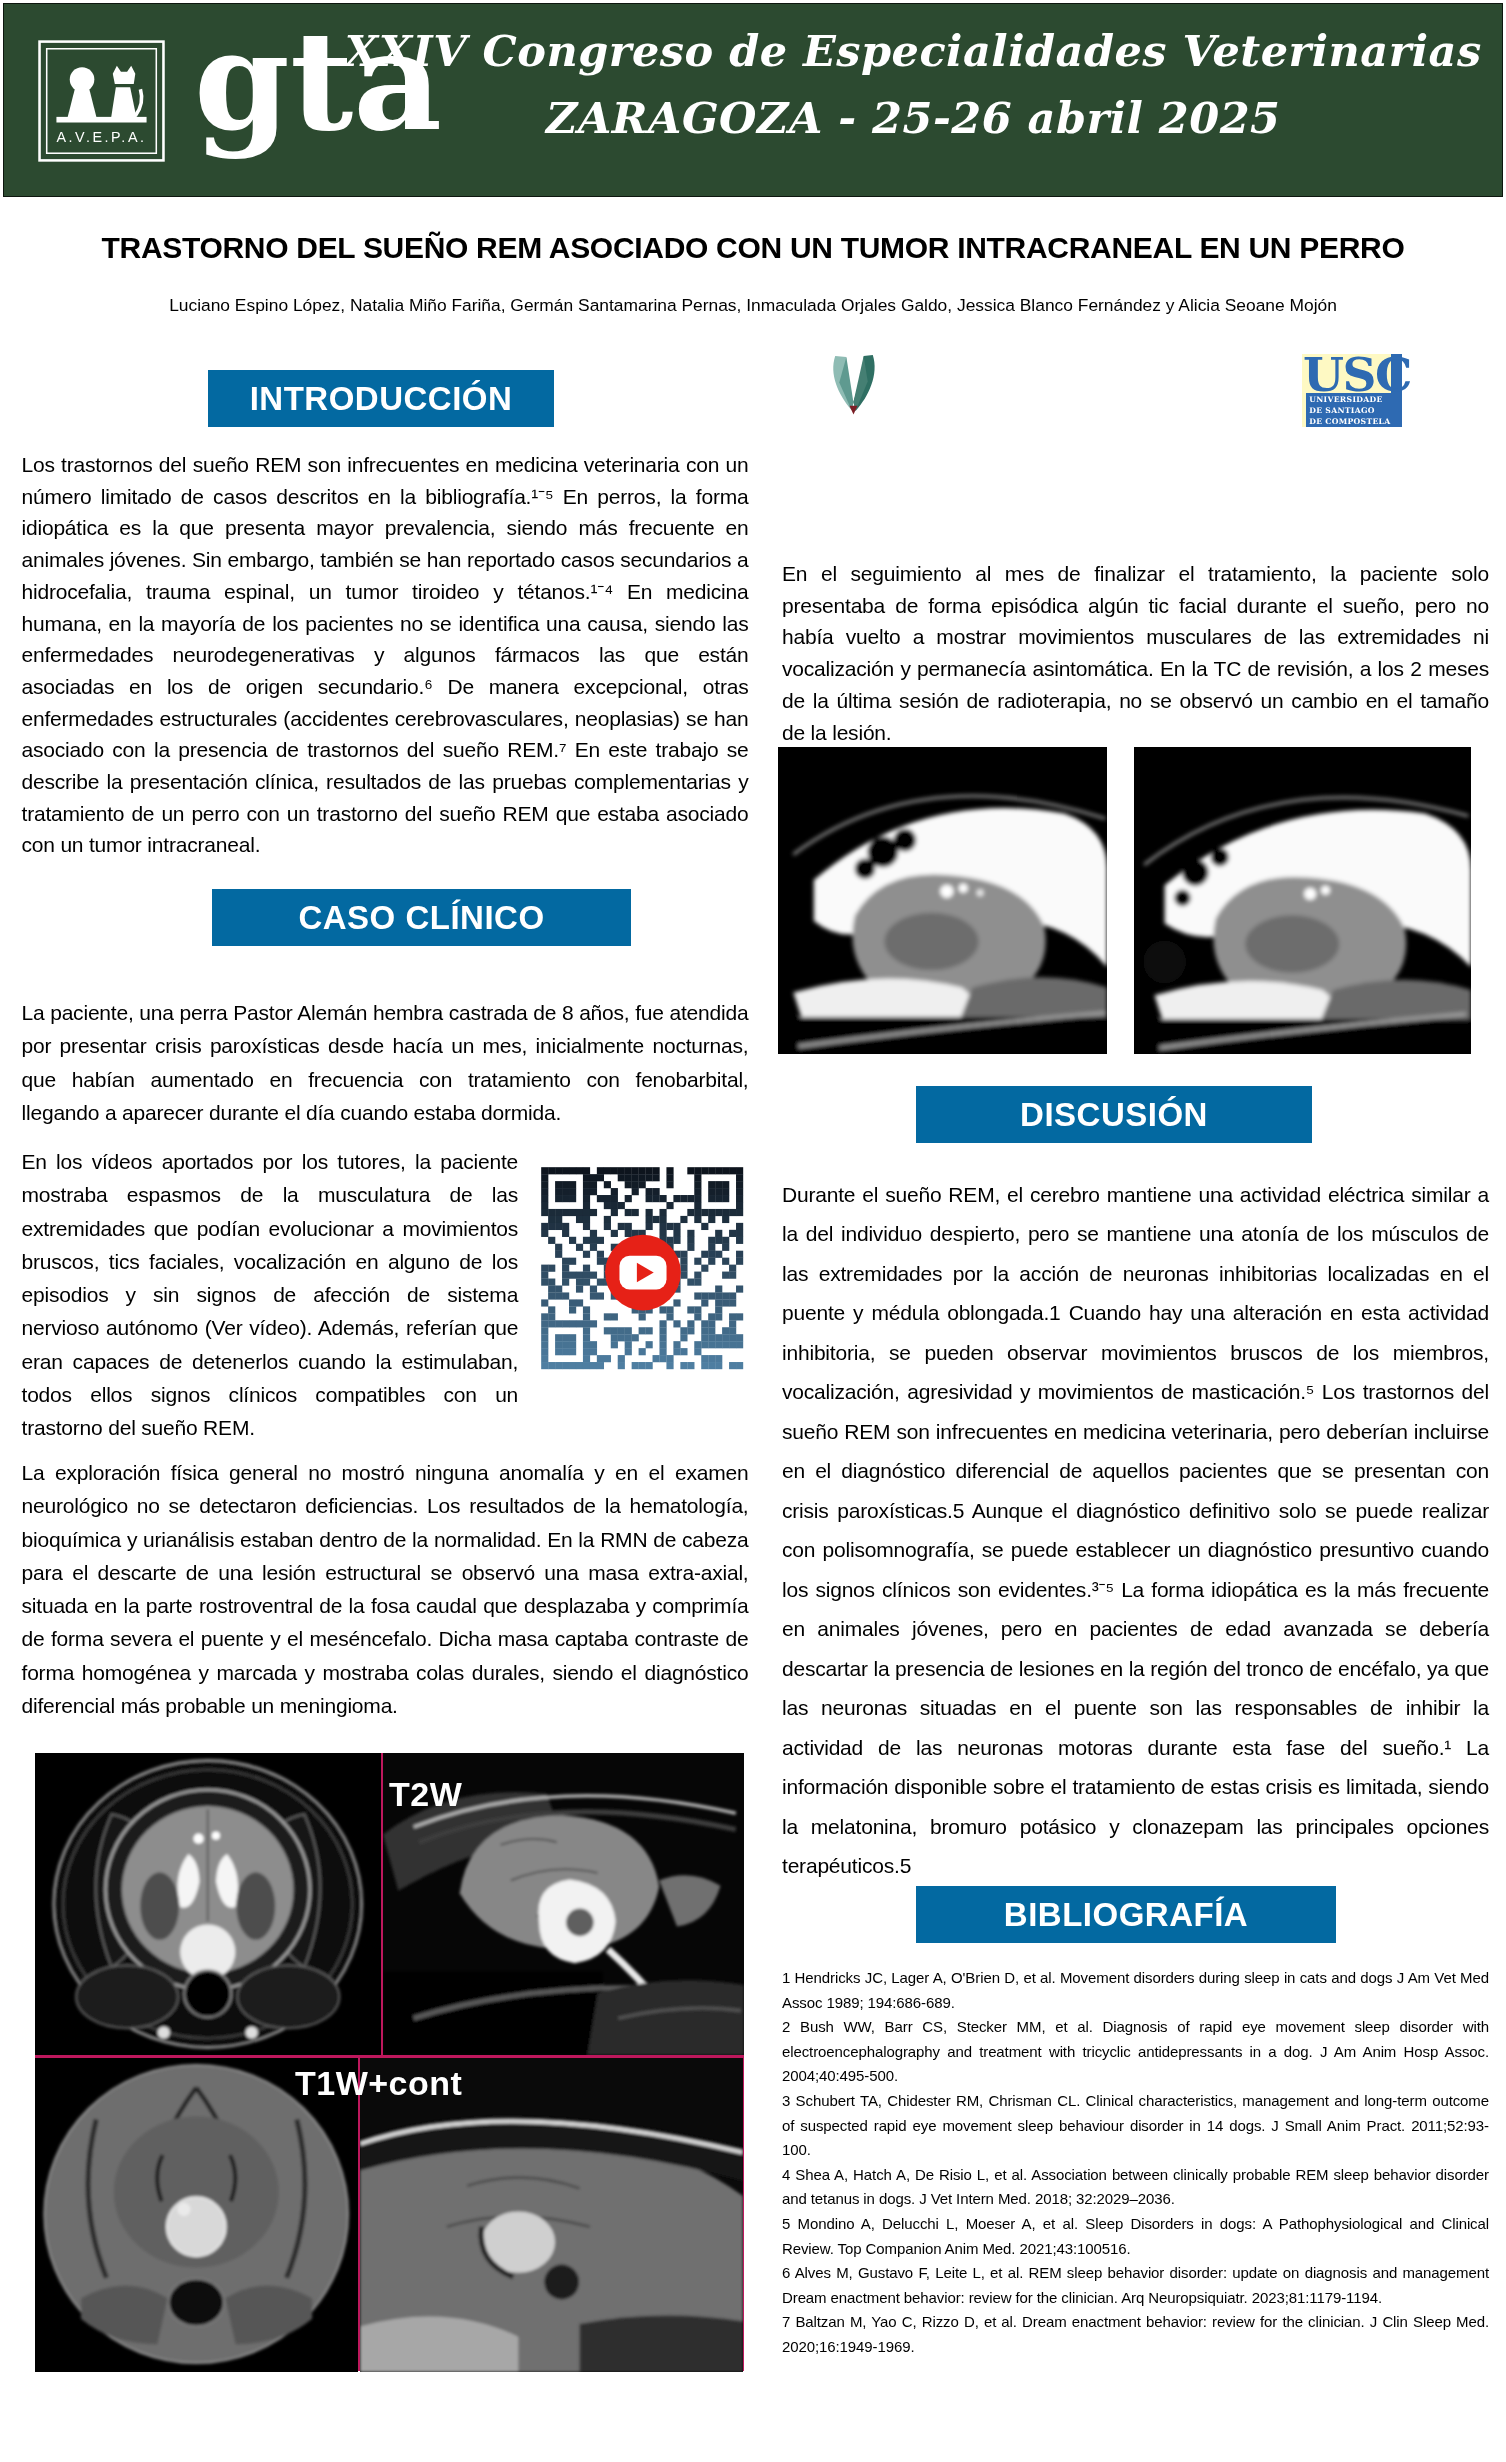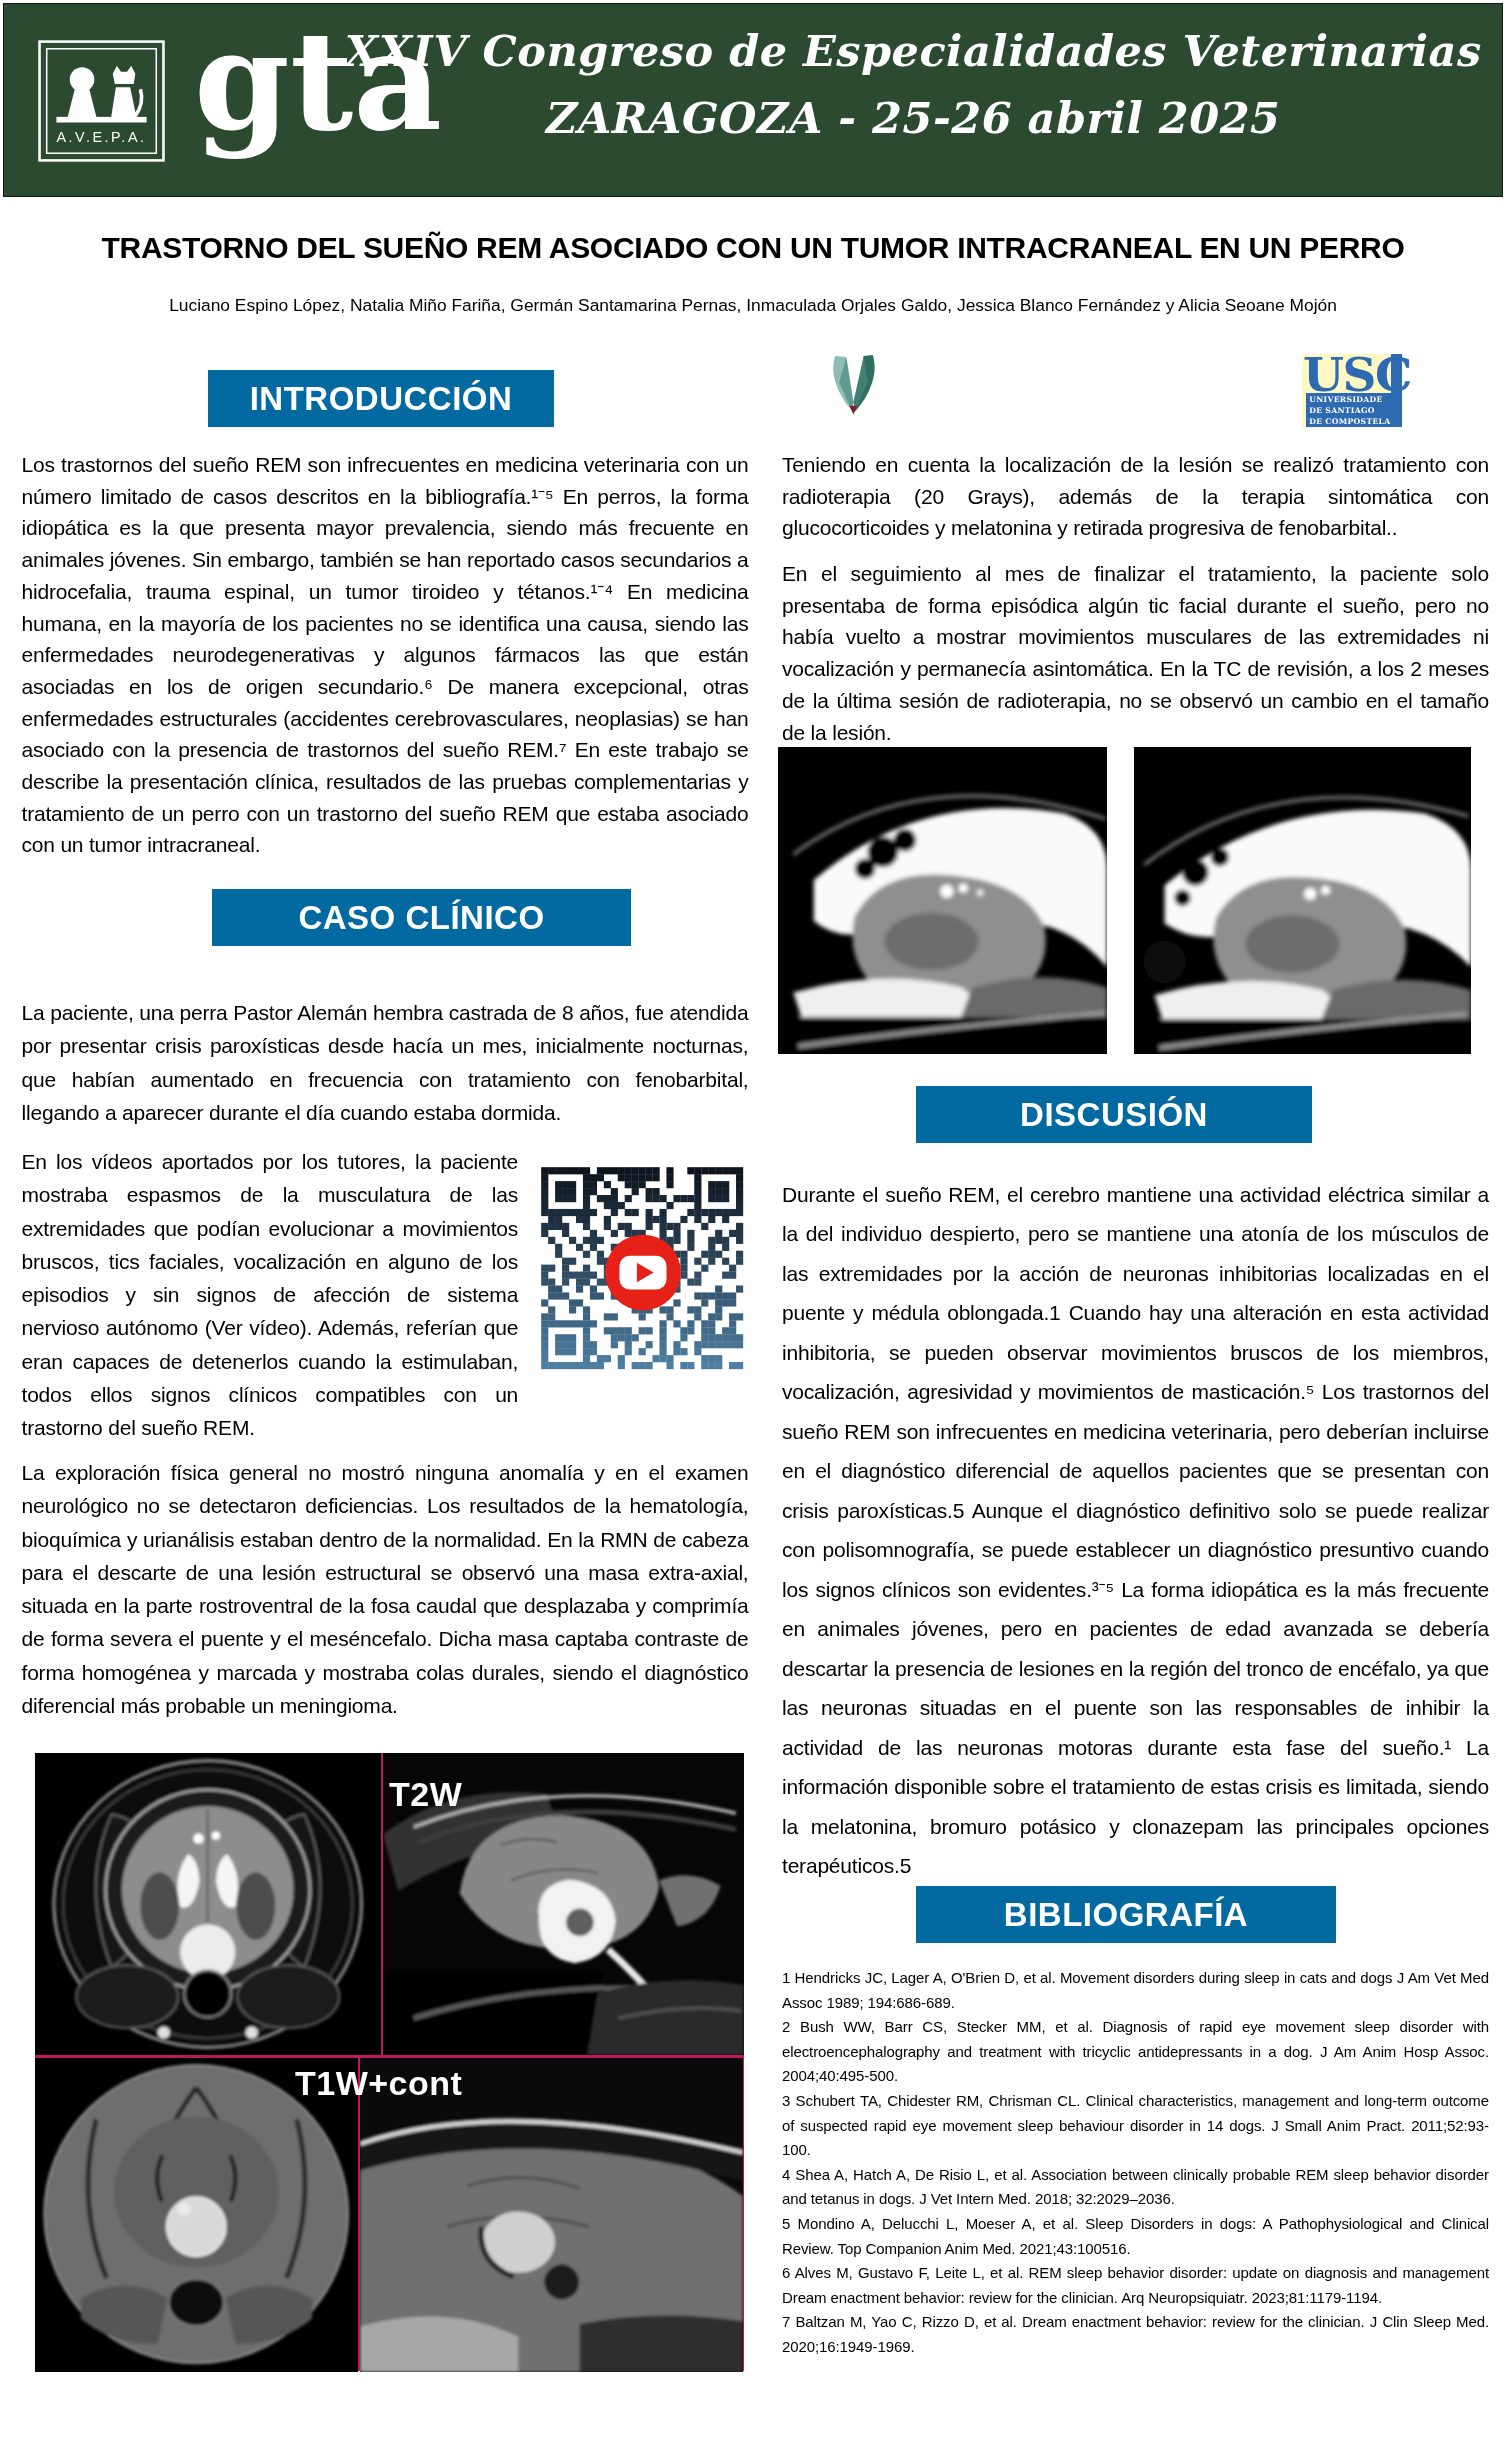--- a/index.html
+++ b/index.html
@@ -120,21 +120,20 @@
     <div class="usc-bar"></div>
     <div class="usc-acronym">USC</div>
     <div class="usc-block">
       <div>UNIVERSIDADE</div>
       <div>DE SANTIAGO</div>
       <div>DE COMPOSTELA</div>
     </div>
   </div>
 
   <p class="body-text" id="intro-col1">Los trastornos del sueño REM son infrecuentes en medicina veterinaria con un número limitado de casos descritos en la bibliografía.¹⁻⁵ En perros, la forma idiopática es la que presenta mayor prevalencia, siendo más frecuente en animales jóvenes. Sin embargo, también se han reportado casos secundarios a hidrocefalia, trauma espinal, un tumor tiroideo y tétanos.¹⁻⁴ En medicina humana, en la mayoría de los pacientes no se identifica una causa, siendo las enfermedades neurodegenerativas y algunos fármacos las que están asociadas en los de origen secundario.⁶ De manera excepcional, otras enfermedades estructurales (accidentes cerebrovasculares, neoplasias) se han asociado con la presencia de trastornos del sueño REM.⁷ En este trabajo se describe la presentación clínica, resultados de las pruebas complementarias y tratamiento de un perro con un trastorno del sueño REM que estaba asociado con un tumor intracraneal.</p>
-  <p class="body-text" id="intro-col2a">Teniendo en cuenta la localización de la lesión se realizó tratamiento con radioterapia (20 Grays), además de la terapia sintomática con glucocorticoides y melatonina y retirada progresiva de fenobarbital..</p>
   <p class="body-text" id="intro-col2b">En el seguimiento al mes de finalizar el tratamiento, la paciente solo presentaba de forma episódica algún tic facial durante el sueño, pero no había vuelto a mostrar movimientos musculares de las extremidades ni vocalización y permanecía asintomática. En la TC de revisión, a los 2 meses de la última sesión de radioterapia, no se observó un cambio en el tamaño de la lesión.</p>
 
   <svg class="ct" id="ct1" viewBox="0 0 643 600" preserveAspectRatio="none">
     <defs>
         <filter id="b1">
           <feGaussianBlur stdDeviation="4"></feGaussianBlur>
         </filter>
       </defs>
     <rect width="643" height="600" fill="#000"></rect>
     <g filter="url(#b1)">

